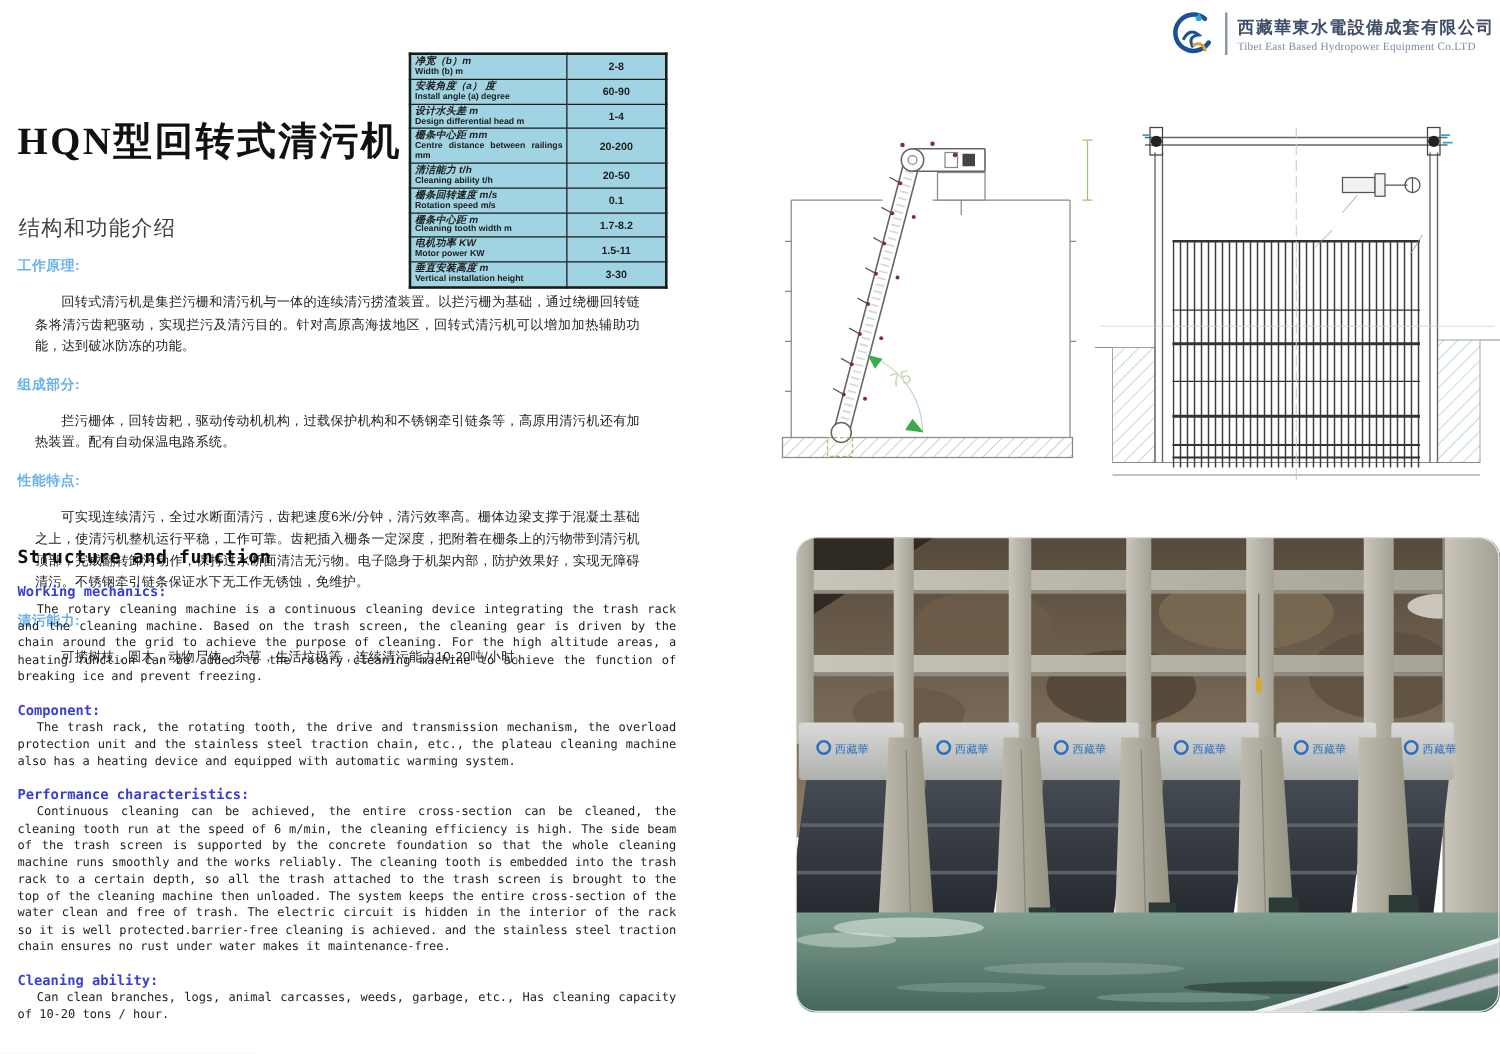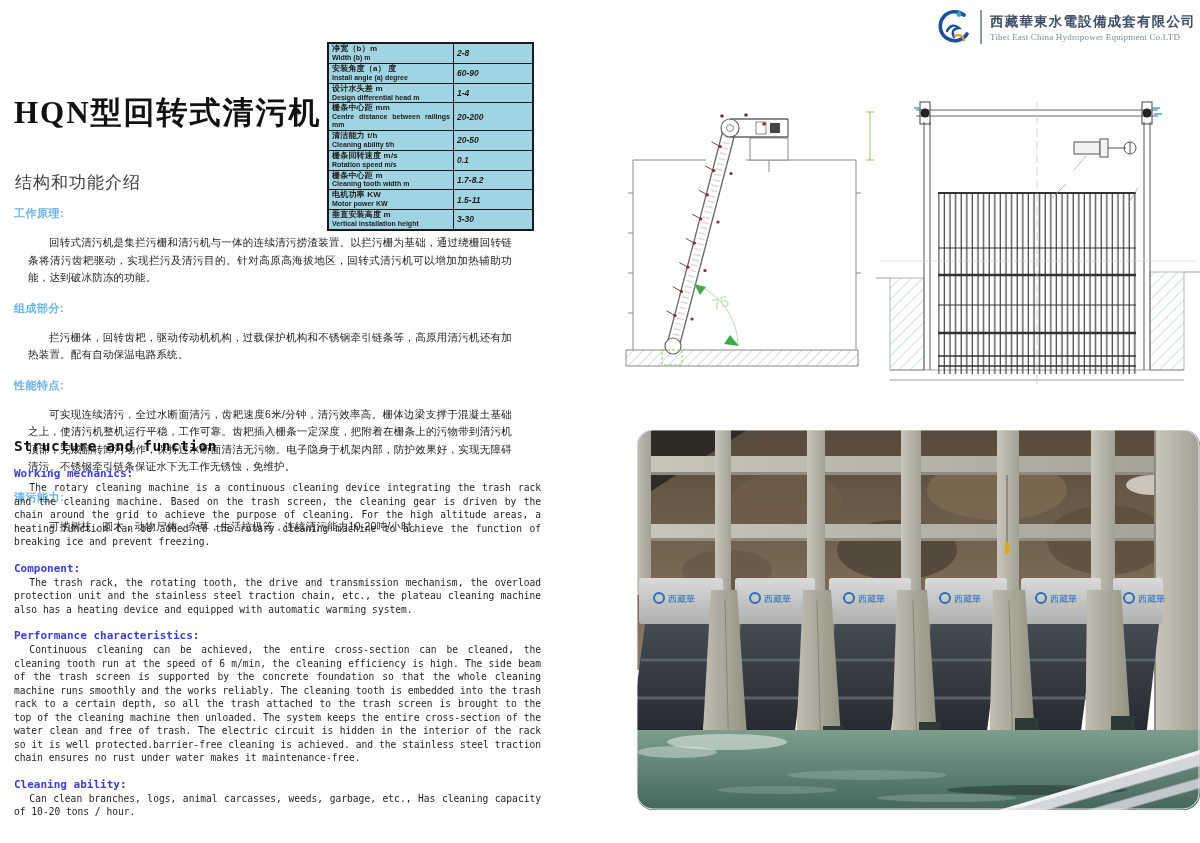--- a/index.html
+++ b/index.html
@@ -11,23 +11,23 @@
   .logo-icon{width:40px;height:40px;flex:0 0 40px;}
   .logo-div{width:2px;height:34px;background:#8d99a8;margin:0 8px 0 6px;}
   .logo-cn{font-family:"Liberation Serif",serif;font-weight:bold;font-size:13.5px;letter-spacing:1.2px;color:#3f4e66;white-space:nowrap;}
   .logo-en{font-family:"Liberation Serif",serif;font-size:9px;color:#7c8aa0;letter-spacing:.2px;white-space:nowrap;margin-top:1px;}
 
   
   .spec{position:absolute;left:327px;top:42px;width:196px;border-collapse:collapse;
         background:#a0d4e2;border:2px solid #1a1a1a;table-layout:fixed;}
   .spec td{border:1px solid #1a1a1a;padding:1px 3px;vertical-align:middle;}
   .spec .lab{width:118px;}
-  .spec .cnl{font-size:8px;font-weight:bold;line-height:1.12;letter-spacing:.2px;}
+  .spec .cnl{font-size:8px;font-weight:bold;line-height:1.12;letter-spacing:.2px;font-style:italic;}
   .spec .enl{font-size:7px;font-weight:bold;line-height:1.12;text-align:justify;}
-  .spec .val{width:72px;font-size:8.5px;font-weight:bold;font-style:italic;}
+  .spec .val{width:72px;text-align:center;font-size:8.5px;font-weight:bold;}
 
   
   .cn-title{position:absolute;left:14px;top:92px;margin:0;font-family:"Liberation Serif",serif;
             font-size:31px;font-weight:bold;letter-spacing:2px;color:#111;}
   .cn-sub{position:absolute;left:15px;top:171px;margin:0;font-size:17px;font-weight:normal;letter-spacing:1px;color:#404040;}
   .cn-flow{position:absolute;left:14px;top:201px;width:512px;}
   .cn-h{color:#6ab2ea;font-size:11px;font-weight:bold;line-height:14px;margin:5px 0 2px 0;letter-spacing:.5px;}
   .cn-p{margin:14px;font-size:10.5px;line-height:17.5px;text-align:justify;text-indent:2em;color:#222;letter-spacing:.2px;}
 
   
@@ -51,21 +51,21 @@
     <svg class="logo-icon" viewBox="0 0 40 40">
       <path d="M 30,8 A 14.5,14.5 0 1 0 33,27" fill="none" stroke="#1a4f9c" stroke-width="3.6" stroke-linecap="round"></path>
       <path d="M 13,24 q 5,-9 12,-3 q -9,1 -5,9" fill="none" stroke="#1a4f9c" stroke-width="2.4" stroke-linecap="round"></path>
       <path d="M 21,29 q 7,-3 9,4" fill="none" stroke="#e59b2f" stroke-width="2.4" stroke-linecap="round"></path>
       <circle cx="25" cy="7.5" r="2.4" fill="#2fa8cc"></circle>
       <path d="M 25,3.8 q 1.6,2 0,3" fill="none" stroke="#2fa8cc" stroke-width="1.1"></path>
     </svg>
     <div class="logo-div"></div>
     <div>
       <div class="logo-cn">西藏華東水電設備成套有限公司</div>
-      <div class="logo-en">Tibet East China Hydropower Equipment Co.LTD</div>
+      <div class="logo-en">Tibet East Based Hydropower Equipment Co.LTD</div>
     </div>
   </div>
 
   <table class="spec">
     <tbody>
     <tr>
       <td class="lab">
             <div class="cnl">净宽（b）m</div>
           <div class="enl">Width (b) m</div>
           </td>

